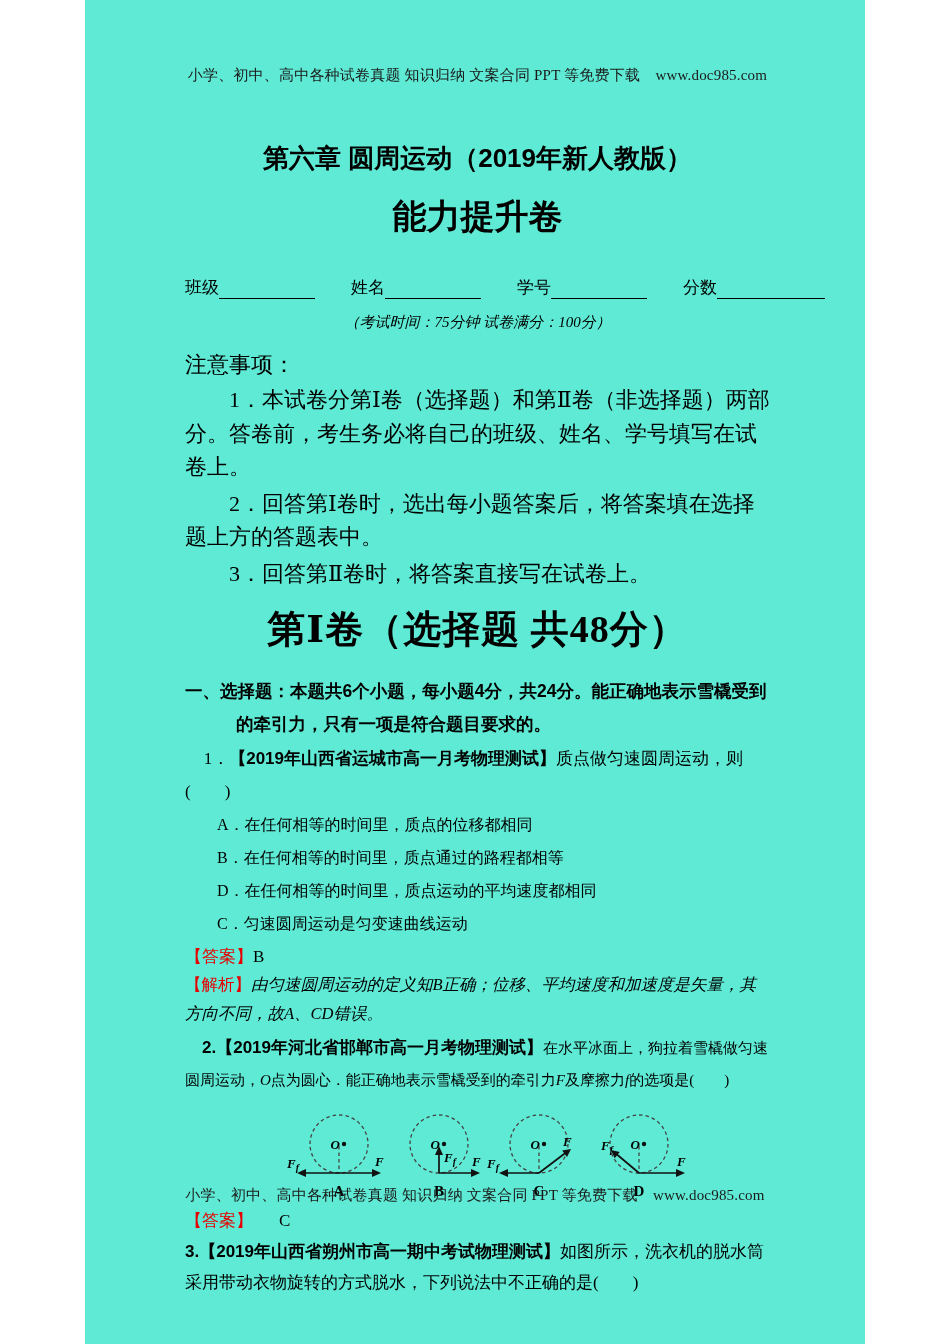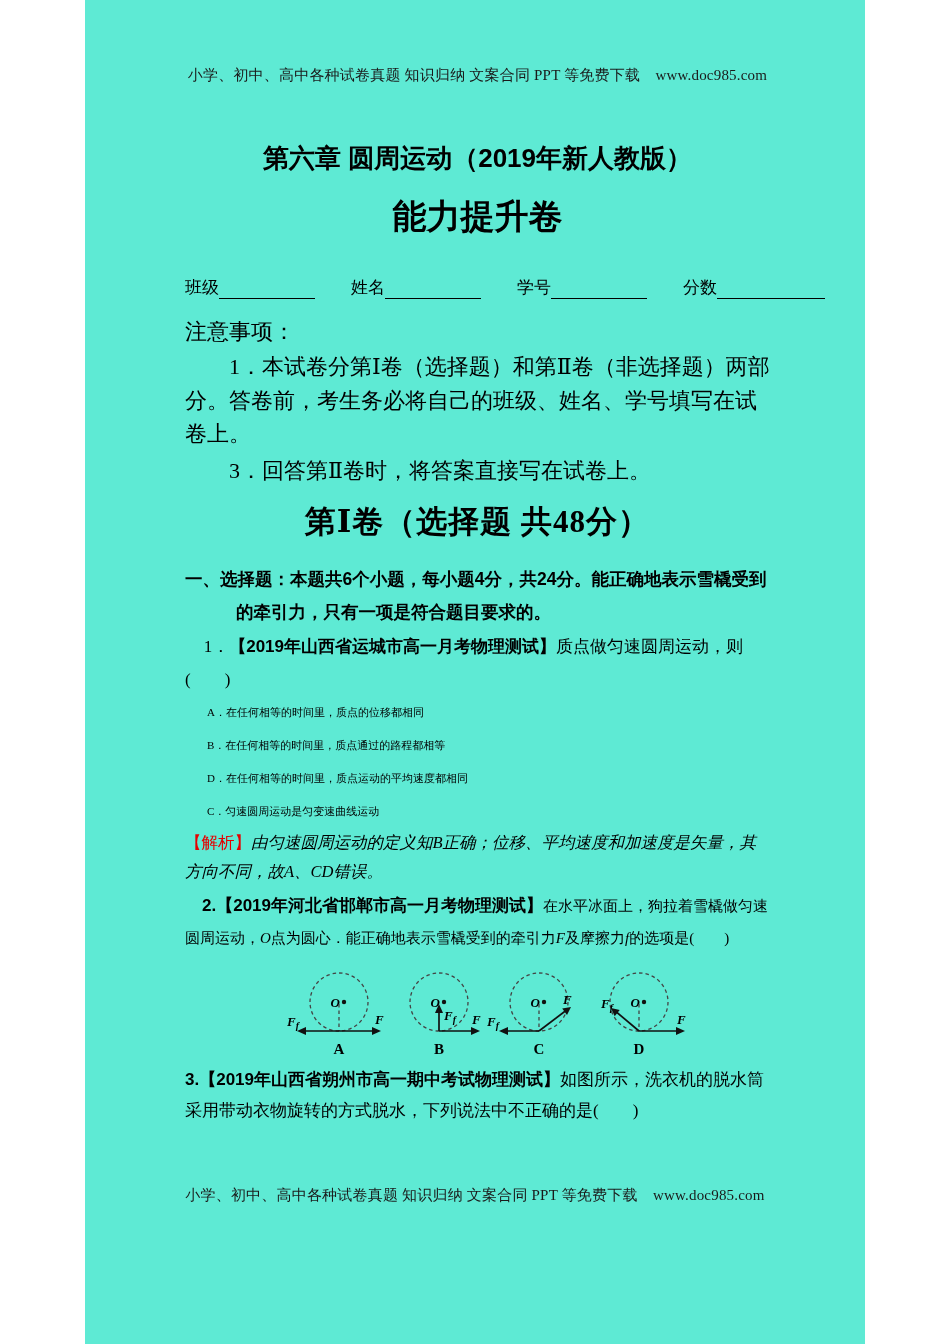--- a/index.html
+++ b/index.html
@@ -24,30 +24,30 @@
     margin:36px auto 0; width:640px; display:flex; justify-content:space-between;
     font-size:17px;
     gap:20px;
   }
   .field { display:flex; align-items:flex-end; }
   .blank { display:inline-block; width:96px; border-bottom:1px solid #000; height:1.15em; }
   .exam-info { margin-top:14px; font-size:15px; font-style:italic; }
   .notes { margin-top:18px; font-size:22px; }
   .notes-heading { line-height:30px; }
   .note-item { text-indent:2em; line-height:33.5px; margin-top:3px; }
-  .section-heading { margin-top:14px; font-size:31px; letter-spacing:1px; }
+  .section-heading { margin-top:14px; font-size:38px; letter-spacing:1px; }
   .instruction {
     margin-top:20px; font-weight:bold; font-size:17.5px; line-height:33px;
     font-family:"Liberation Sans","DejaVu Sans",sans-serif;
     padding-left:51px; text-indent:-51px;
   }
   .q-para { font-size:17px; line-height:33px; }
   .q1-para { margin-top:1px; text-indent:1.1em; }
   .q-source { font-weight:bold; font-family:"Liberation Sans","DejaVu Sans",sans-serif; }
-  .option { padding-left:2em; line-height:33px; font-size:11px; }
+  .option { padding-left:2em; line-height:33px; font-size:16px; }
   .answer-line { line-height:27px; font-size:17px; margin-top:3px; }
   .red { color:#e60000; }
   .analysis { font-size:16.5px; line-height:29px; font-style:italic; }
   .analysis .red { font-style:normal; }
   .q2-para { margin-top:4px; line-height:31px; text-indent:1em; }
   .q2-body { font-size:15px; }
   .mvar { font-style:italic; font-family:"Liberation Serif",serif; }
   .diagram-row { display:flex; justify-content:center; margin:8px 0 2px 18px; }
   .diagram-row svg { display:block; }
   .q2-analysis { font-size:15.5px; line-height:28px; font-style:italic; }
@@ -86,39 +86,44 @@
     <span class="field">
         <span>学号</span>
         <span class="blank"></span>
       </span>
     <span class="field">
         <span>分数</span>
         <span class="blank" style="width:108px"></span>
       </span>
   </div>
 
+  <div class="center exam-info">（考试时间：75分钟 试卷满分：100分）</div>
 
   <div class="notes">
     <div class="notes-heading">注意事项：</div>
     <div class="note-item">1．本试卷分第Ⅰ卷（选择题）和第Ⅱ卷（非选择题）两部分。答卷前，考生务必将自己的班级、姓名、学号填写在试卷上。</div>
+    <div class="note-item">2．回答第Ⅰ卷时，选出每小题答案后，将答案填在选择题上方的答题表中。</div>
     <div class="note-item">3．回答第Ⅱ卷时，将答案直接写在试卷上。</div>
   </div>
 
   <h2 class="center section-heading">第Ⅰ卷（选择题 共48分）</h2>
 
   <div class="instruction">一、选择题：本题共6个小题，每小题4分，共24分。能正确地表示雪橇受到的牵引力，只有一项是符合题目要求的。</div>
 
   <div class="q-para q1-para">
     <span>1．</span><span class="q-source">【2019年山西省运城市高一月考物理测试】</span><span>质点做匀速圆周运动，则(　　)</span>
   </div>
   <div class="option">A．在任何相等的时间里，质点的位移都相同</div>
   <div class="option">B．在任何相等的时间里，质点通过的路程都相等</div>
   <div class="option">D．在任何相等的时间里，质点运动的平均速度都相同</div>
   <div class="option">C．匀速圆周运动是匀变速曲线运动</div>
 
+  <div class="answer-line">
+    <span class="red">【答案】</span><span>B</span>
+  </div>
   <div class="analysis">
     <span class="red">【解析】</span><span>由匀速圆周运动的定义知B正确；位移、平均速度和加速度是矢量，其方向不同，故A、CD错误。</span>
   </div>
 
   <div class="q-para q2-para">
     <span class="q-source">2.</span><span class="q-source">【2019年河北省邯郸市高一月考物理测试】</span><span class="q2-body"><span>在水平冰面上，狗拉着雪橇做匀速圆周运动，</span><span class="mvar">O</span><span>点为圆心．能正确地表示雪橇受到的牵引力</span><span class="mvar">F</span><span>及摩擦力</span><span class="mvar">f</span><span>的选项是(　　)</span></span>
   </div>
 
   <div class="diagram-row">
 
@@ -170,20 +175,23 @@
       <line class="arr" x1="52" y1="69" x2="27" y2="48"></line>
       <polygon class="head" points="24,46 32.7,48 27.7,54.2"></polygon>
       <text x="14" y="46"><tspan class="svg-var">F</tspan><tspan class="svg-sub" dy="3">f</tspan></text>
       <line class="arr" x1="52" y1="69" x2="93" y2="69"></line>
       <polygon class="head" points="98,69 89,65 89,73"></polygon>
       <text class="svg-var" x="90" y="62">F</text>
       <text class="svg-opt" x="52" y="92" text-anchor="middle">D</text>
     </svg>
   </div>
 
+  <div class="answer-line">
+    <span class="red">【答案】</span><span style="margin-left:26px">C</span>
+  </div>
 
   <div class="q-para q3-para">
     <span class="q-source">3.</span><span class="q-source">【2019年山西省朔州市高一期中考试物理测试】</span><span>如图所示，洗衣机的脱水筒采用带动衣物旋转的方式脱水，下列说法中不正确的是(　　)</span>
   </div>
 
   <div class="footer-line site-line">
     <span>小学、初中、高中各种试卷真题 知识归纳 文案合同 PPT 等免费下载　</span><span>www.doc985.com</span>
   </div>
 
 </div>

